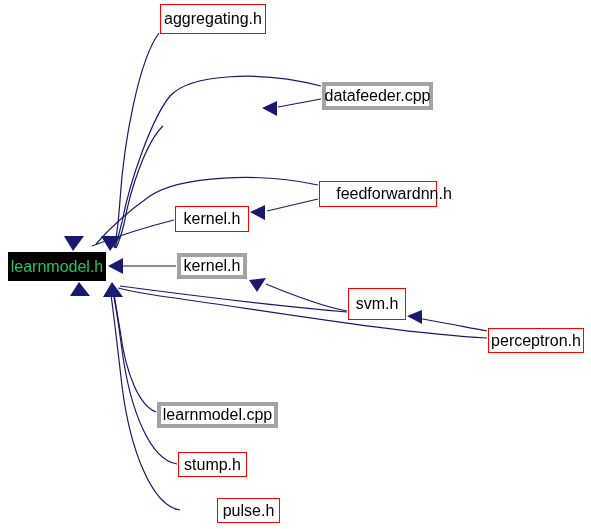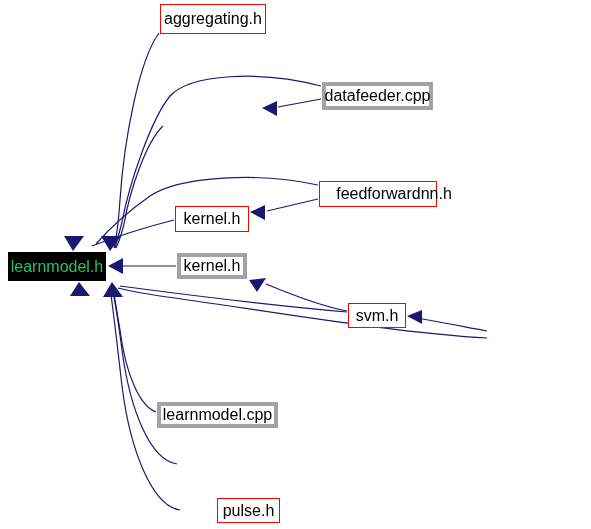--- a/index.html
+++ b/index.html
@@ -128,27 +128,33 @@
   </div>
 
   <div class="node root" style="left:8px; top:252px; width:98px; height:29px;">
     <span class="node-label">learnmodel.h</span>
   </div>
 
   <div class="node border-black" style="left:177px; top:253px; width:70px; height:26px;">
     <span class="node-label">kernel.h</span>
   </div>
 
-  <div class="node border-red" style="left:348px; top:303px; width:58px; height:25px;">
+  <div class="node border-red" style="left:348px; top:288px; width:58px; height:32px;">
     <span class="node-label">svm.h</span>
   </div>
 
+  <div class="node border-red" style="left:488px; top:328px; width:96px; height:25px;">
+    <span class="node-label">perceptron.h</span>
+  </div>
 
   <div class="node border-black" style="left:157px; top:402px; width:121px; height:26px;">
     <span class="node-label">learnmodel.cpp</span>
   </div>
 
+  <div class="node border-red" style="left:178px; top:452px; width:69px; height:25px;">
+    <span class="node-label">stump.h</span>
+  </div>
 
   <div class="node border-red" style="left:181px; top:498px; width:63px; height:25px;margin-left:36px;">
     <span class="node-label">pulse.h</span>
   </div>
 
 </div>
 
 </body></html>

